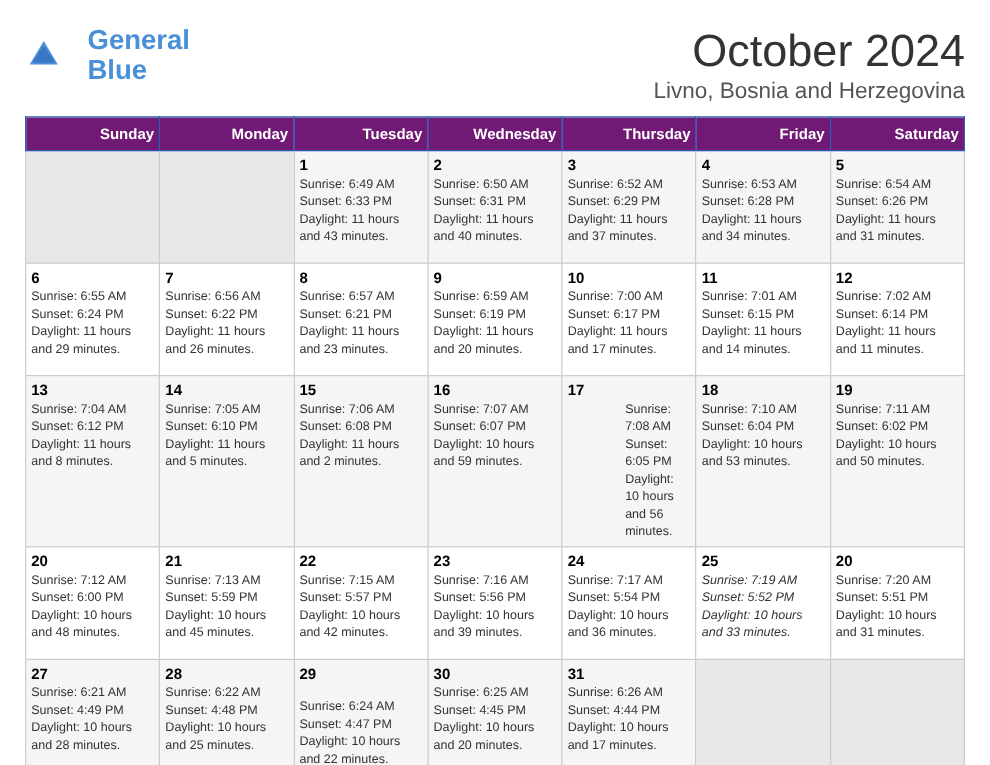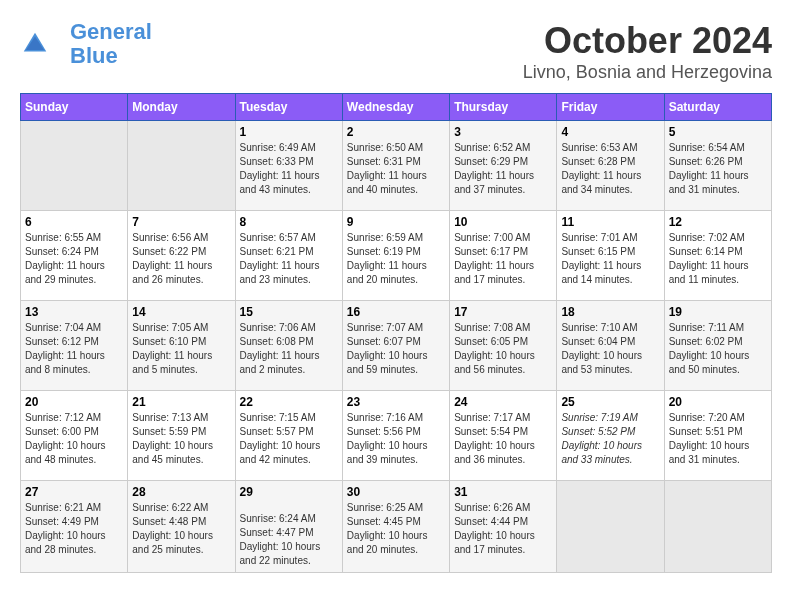--- a/index.html
+++ b/index.html
@@ -33,37 +33,37 @@
     .logo-icon {
       width: 30px;
       height: 30px;
       margin-right: 4px;
     }
     .title-block {
       text-align: right;
     }
     .month-title {
       font-size: 36px;
-      font-weight: bold;
+      font-weight: normal;
       color: #333;
     }
     .location {
       font-size: 18px;
       color: #555;
     }
     table {
       width: 100%;
       border-collapse: collapse;
       font-size: 11px;
     }
     thead tr th {
-      background-color: #8b5cf6;
+      background-color: #701a75;
       color: #fff;
       padding: 6px 4px;
-      text-align: left;
+      text-align: right;
       font-size: 12px;
       font-weight: bold;
       border: 1px solid #2a5cb4;
     }
     tbody tr td {
       border: 1px solid #ccc;
       vertical-align: top;
       padding: 4px 4px;
       width: 107px;
       min-height: 80px;
@@ -221,21 +221,21 @@
 Daylight: 11 hours and 2 minutes.</div>
         </td>
         <td>
           <span class="day-num">16</span>
           <div class="day-info" style="white-space: pre-line;">Sunrise: 7:07 AM
 Sunset: 6:07 PM
 Daylight: 10 hours and 59 minutes.</div>
         </td>
         <td>
           <span class="day-num">17</span>
-          <div class="day-info" style="white-space: pre-line;">Sunrise: 7:08 AM
+          <div class="day-info" style="white-space: pre-line; margin-left: 46px;">Sunrise: 7:08 AM
 Sunset: 6:05 PM
 Daylight: 10 hours and 56 minutes.</div>
         </td>
         <td>
           <span class="day-num">18</span>
           <div class="day-info" style="white-space: pre-line;">Sunrise: 7:10 AM
 Sunset: 6:04 PM
 Daylight: 10 hours and 53 minutes.</div>
         </td>
         <td>

